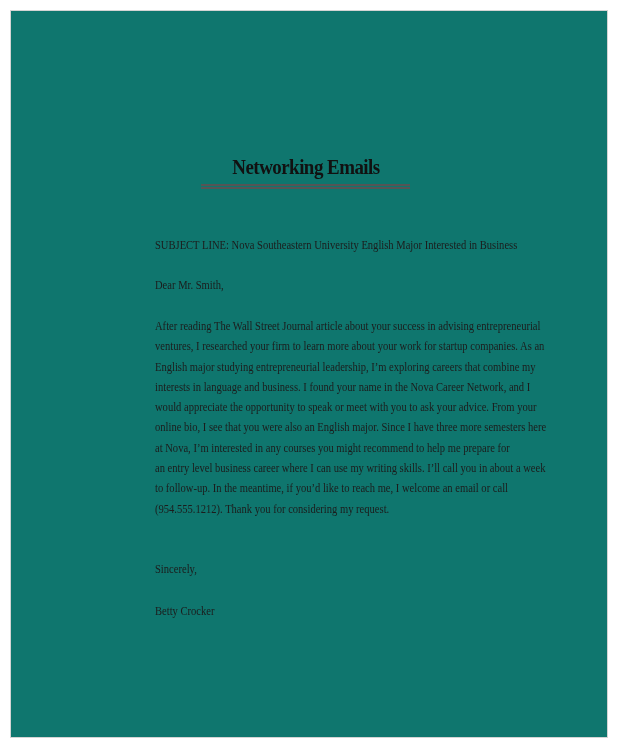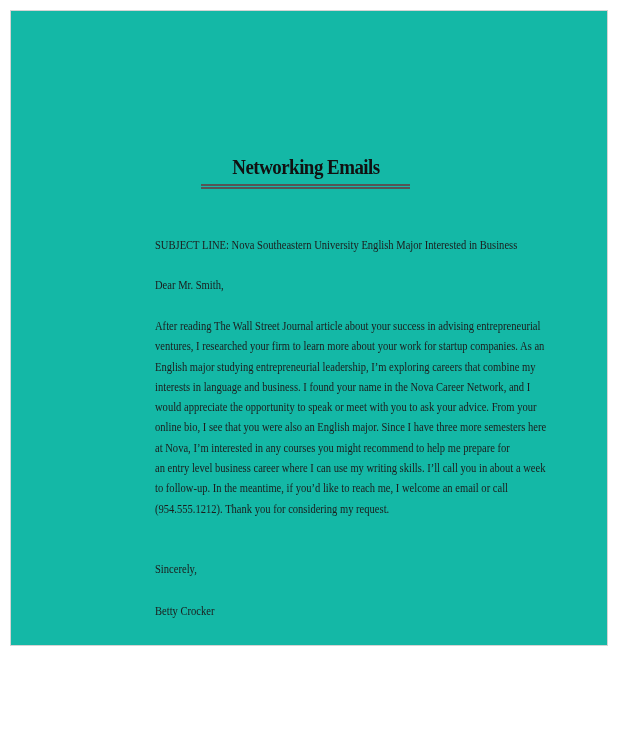--- a/index.html
+++ b/index.html
@@ -1,19 +1,19 @@
 <!DOCTYPE html>
 <html><head>
 <meta charset="utf-8">
 <style>
   html, body { margin: 0; padding: 0; background: #ffffff; }
   body { width: 620px; height: 750px; position: relative; overflow: hidden; }
   .page {
-    position: absolute; left: 10px; top: 10px; width: 598px; height: 636px;
-    border: 1px solid #d4d4d4; background: #14b8a6; box-sizing: border-box;
+    position: absolute; left: 10px; top: 10px; width: 598px; height: 728px;
+    border: 1px solid #d4d4d4; background: #0f766e; box-sizing: border-box;
   }
   .doc {
     position: absolute; left: 0; top: 0; width: 100%; height: 100%;
     font-family: "Liberation Serif", "DejaVu Serif", serif; color: #1a1a1a;
   }
   .title {
     position: absolute; left: 190px; top: 143px; width: 210px; text-align: center;
     font-size: 22px; font-weight: bold; letter-spacing: -0.6px; color: #111;
     transform: scaleX(0.86); transform-origin: center;
   }

